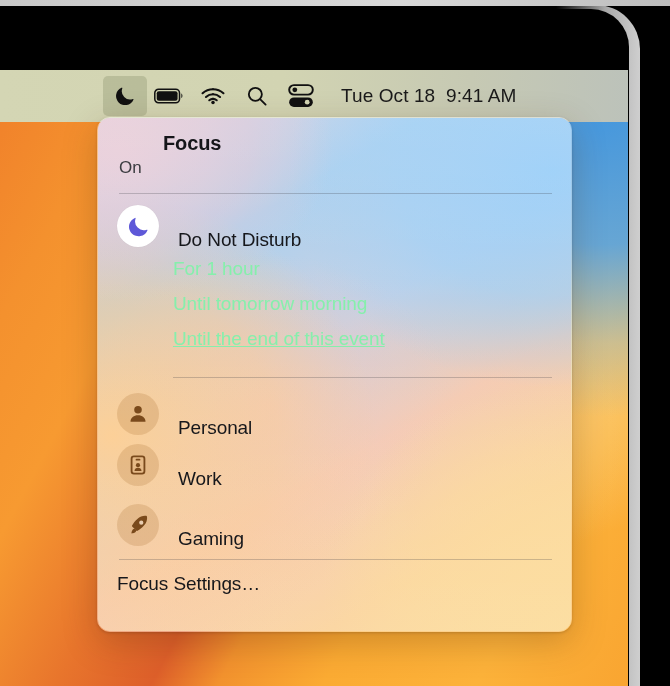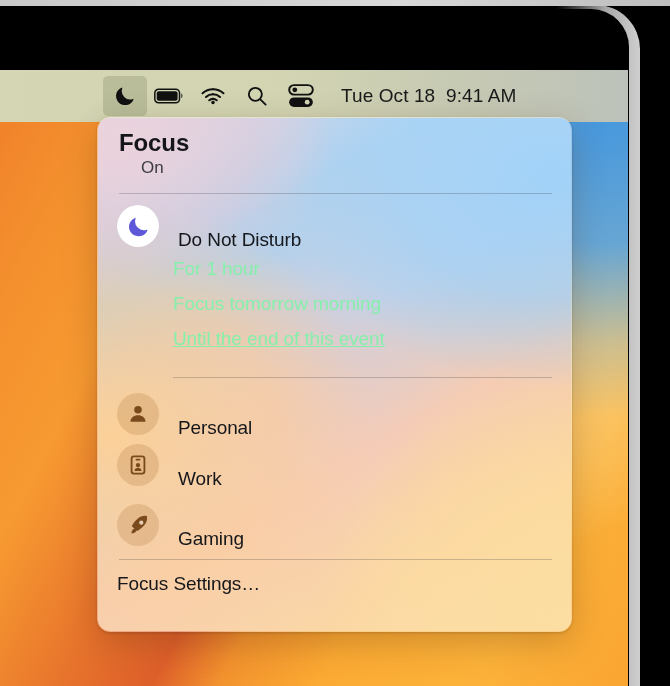--- a/index.html
+++ b/index.html
@@ -155,32 +155,32 @@
     inset: 0;
   }
 
   
   #focus-header {
     position: absolute;
     left: 21px;
     top: 12px;
   }
   #focus-title {
-    font-size: 24px;
+    font-size: 20px;
     font-weight: bold;
     color: #15161a;
     line-height: 26px;
     letter-spacing: -0.1px;
+    margin-left: 44px;
   }
   #focus-state {
     font-size: 17px;
     color: #3b3c40;
     line-height: 22px;
     margin-top: 1px;
-    margin-left: 22px;
   }
 
   .sep {
     position: absolute;
     height: 1px;
     background: rgba(60,60,70,0.26);
   }
   #sep-1 { left: 21px;  top: 75px;  width: 433px; }
   #sep-2 { left: 75px;  top: 259px; width: 379px; }
   #sep-3 { left: 21px;  top: 441px; width: 433px; }
@@ -325,21 +325,21 @@
         <div class="row" id="row-dnd">
           <div class="row-icon dnd">
             <svg width="23" height="23" viewBox="0 0 24 24" aria-hidden="true">
               <path d="M20.6 15.3A9.1 9.1 0 0 1 9 3.7a0.6 0.6 0 0 0-0.8-0.7A10 10 0 1 0 21.3 16.1a0.6 0.6 0 0 0-0.7-0.8z" fill="#5e58d8"></path>
             </svg>
           </div>
           <div class="row-label">Do Not Disturb</div>
         </div>
 
         <div class="opt" id="opt-0">For 1 hour</div>
-        <div class="opt" id="opt-1">Focus tomorrow morning</div>
+        <div class="opt" id="opt-1">Until tomorrow morning</div>
         <div class="opt" id="opt-2">Until the end of this event</div>
 
         <div class="sep" id="sep-2"></div>
 
         <div class="row" id="row-personal">
           <div class="row-icon tan">
             <svg width="22" height="22" viewBox="0 0 24 24" aria-hidden="true">
               <circle cx="12" cy="7.4" r="4.1" fill="#7a4a1c"></circle>
               <path d="M3.8 20.4c0-4.3 3.7-7.1 8.2-7.1s8.2 2.8 8.2 7.1z" fill="#7a4a1c"></path>
             </svg>

